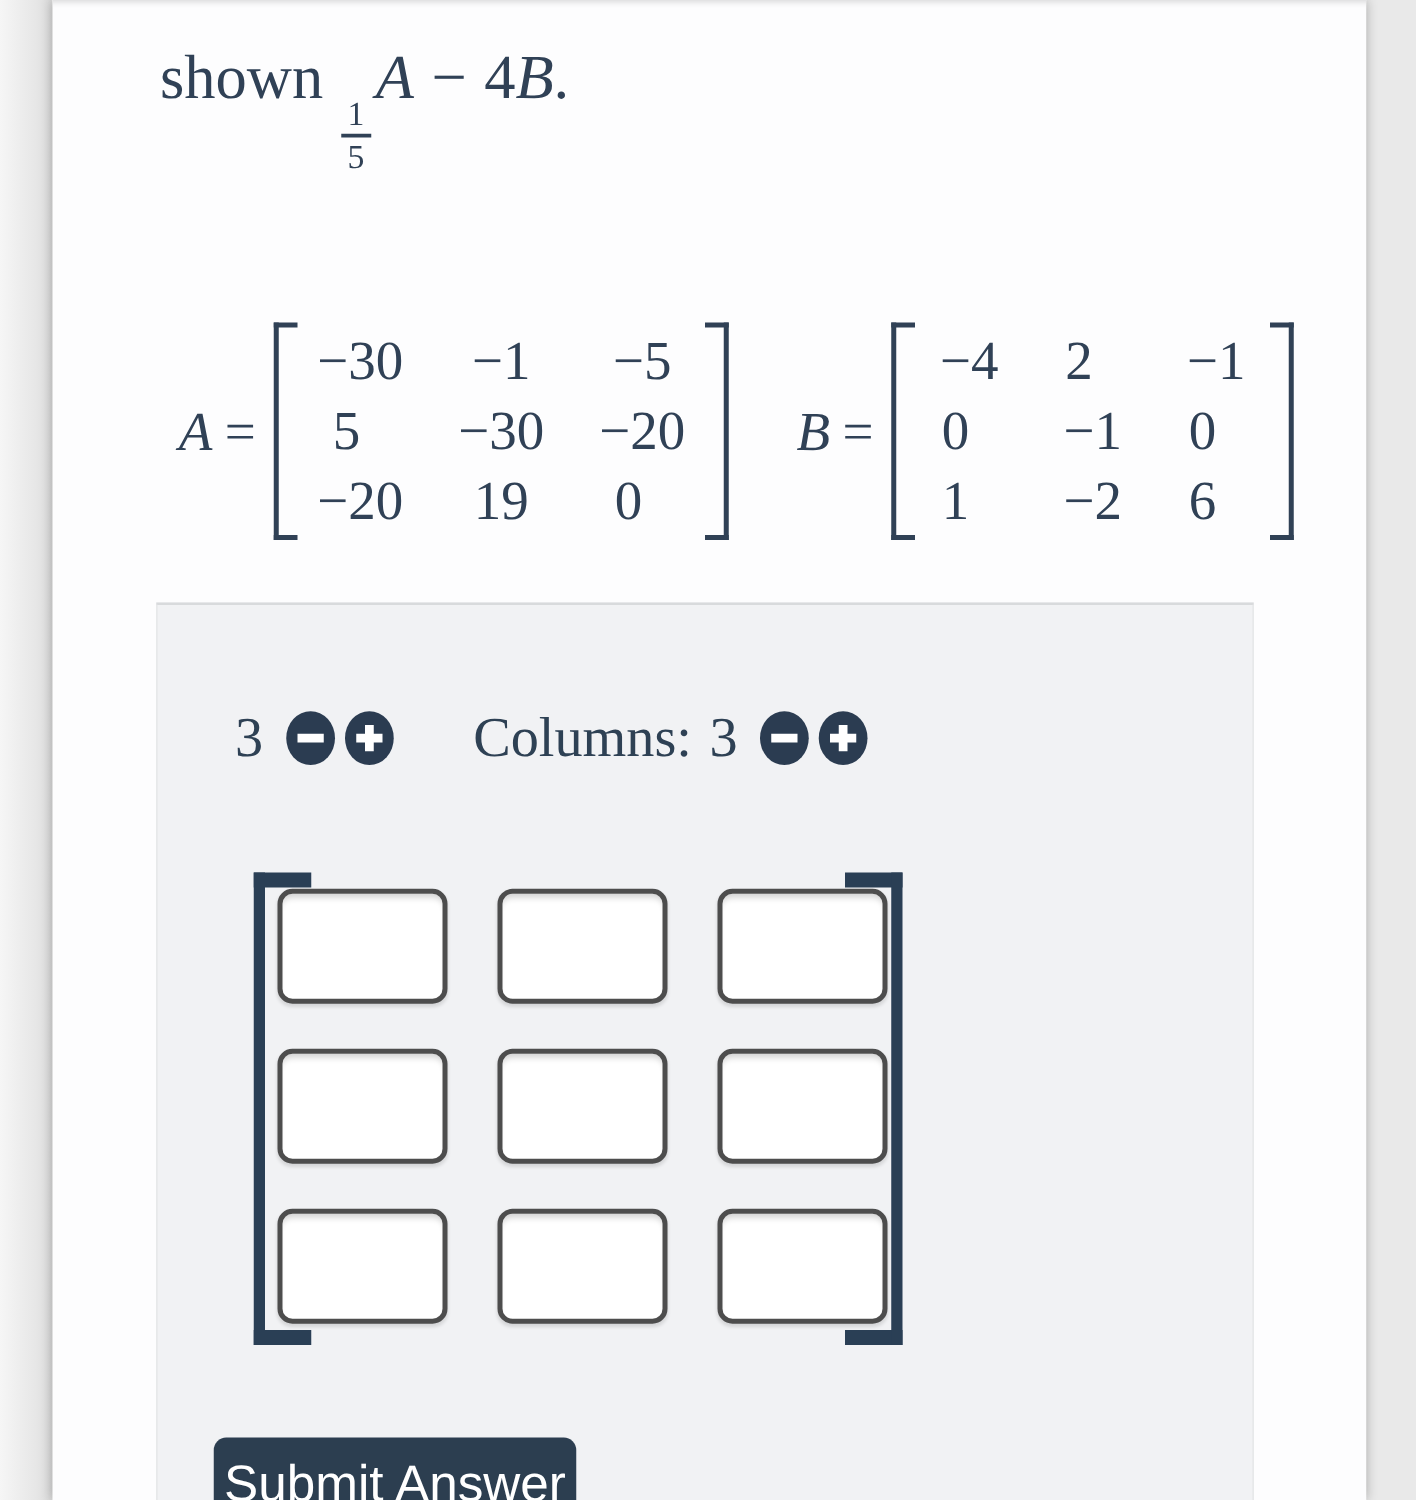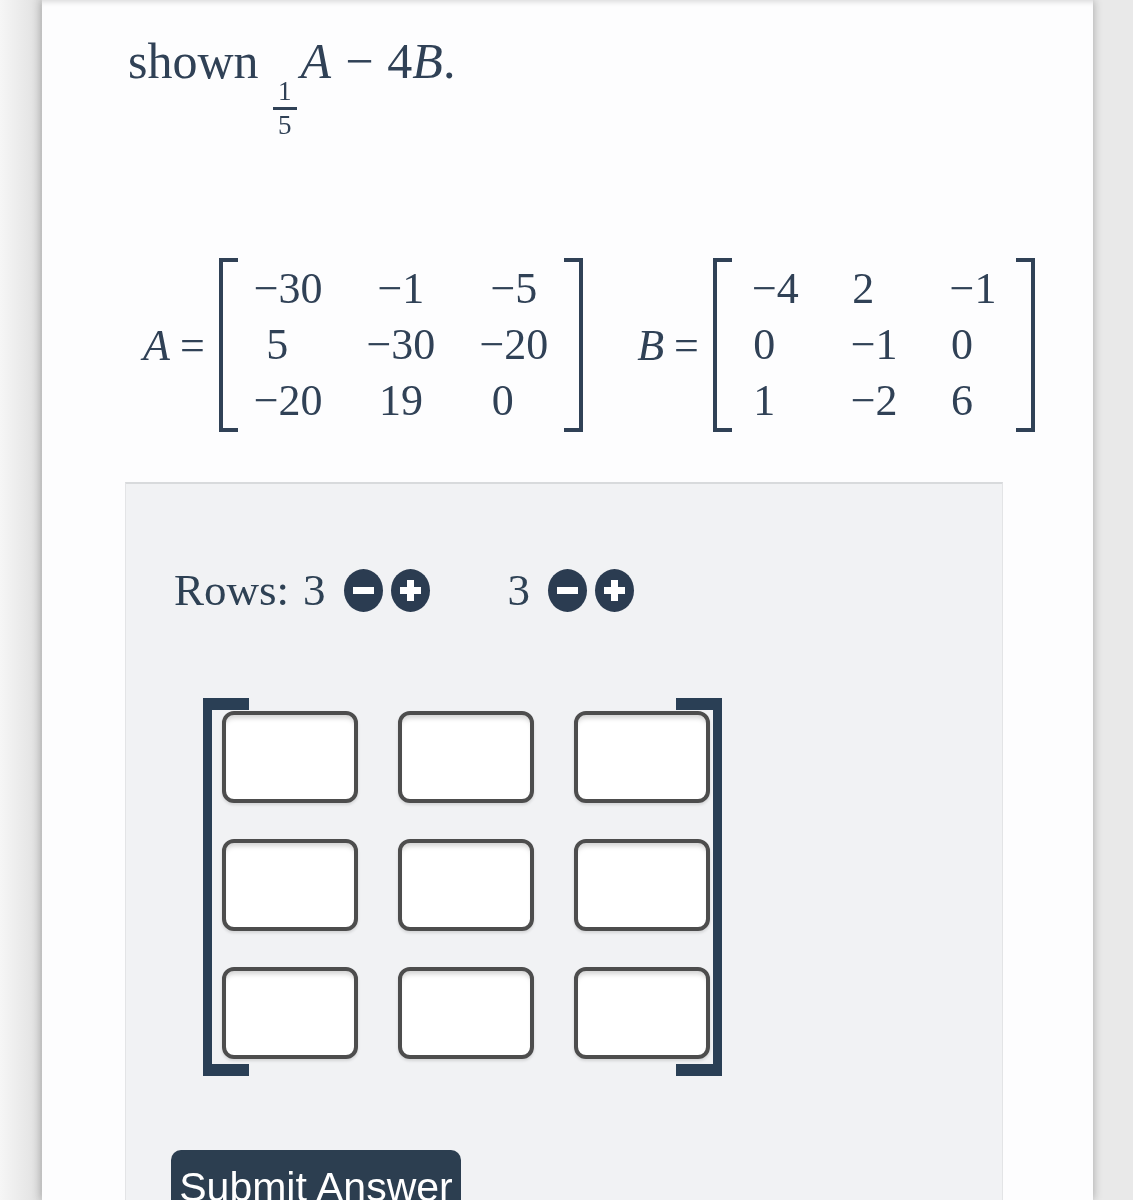--- a/index.html
+++ b/index.html
@@ -179,30 +179,30 @@
       </div>
       <span class="fbracket r"></span>
     </div>
 
   </div>
 
   <div class="panel">
 
     <div class="controls">
       <div class="rows-group">
-        <span>Rows:</span>
         <span class="ctrl-value">3</span>
         <button class="circle-btn">
             <span class="glyph minus"></span>
           </button>
         <button class="circle-btn">
             <span class="glyph plus"></span>
           </button>
       </div>
       <div class="cols-group">
+        <span>Columns:</span>
         <span class="ctrl-value">3</span>
         <button class="circle-btn">
             <span class="glyph minus"></span>
           </button>
         <button class="circle-btn">
             <span class="glyph plus"></span>
           </button>
       </div>
     </div>
 

